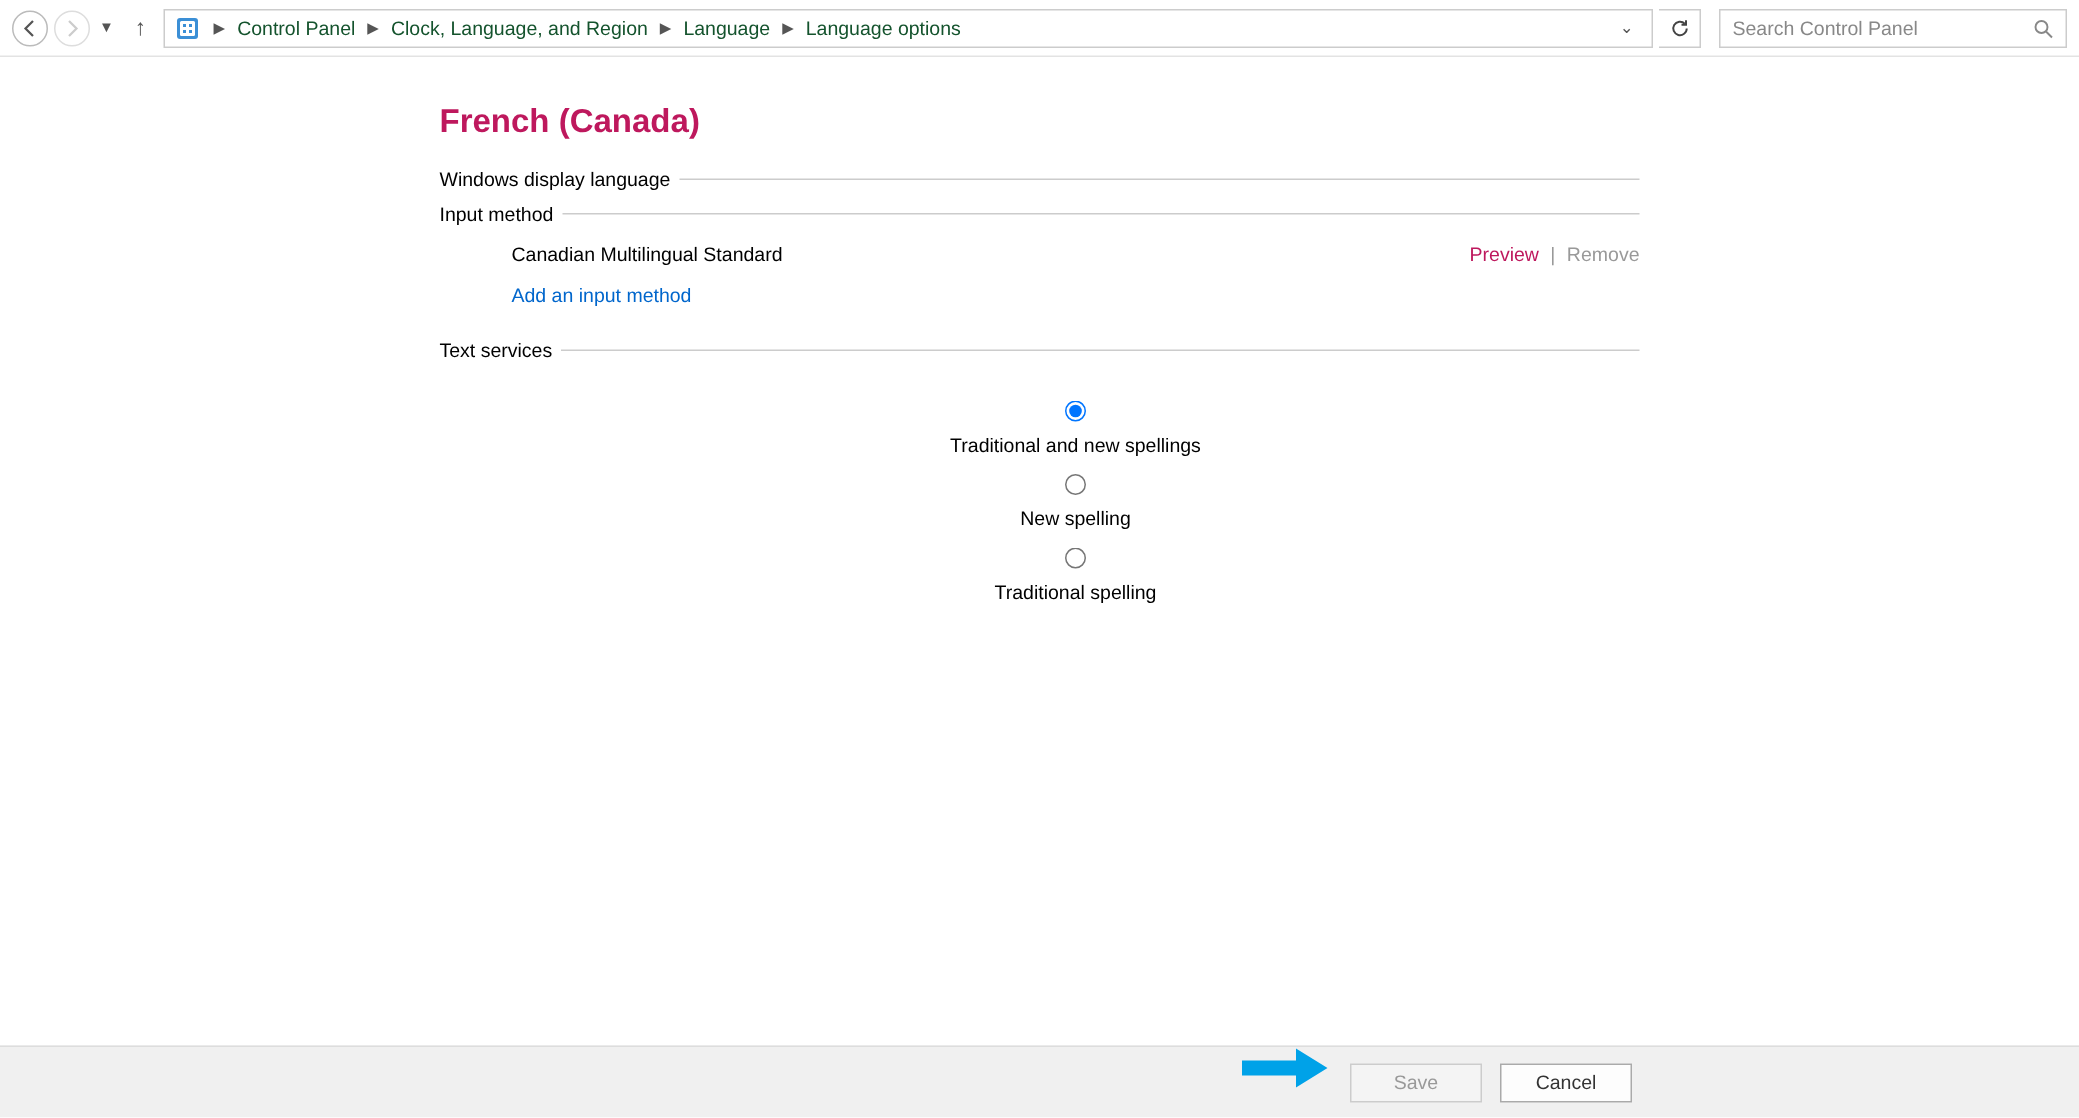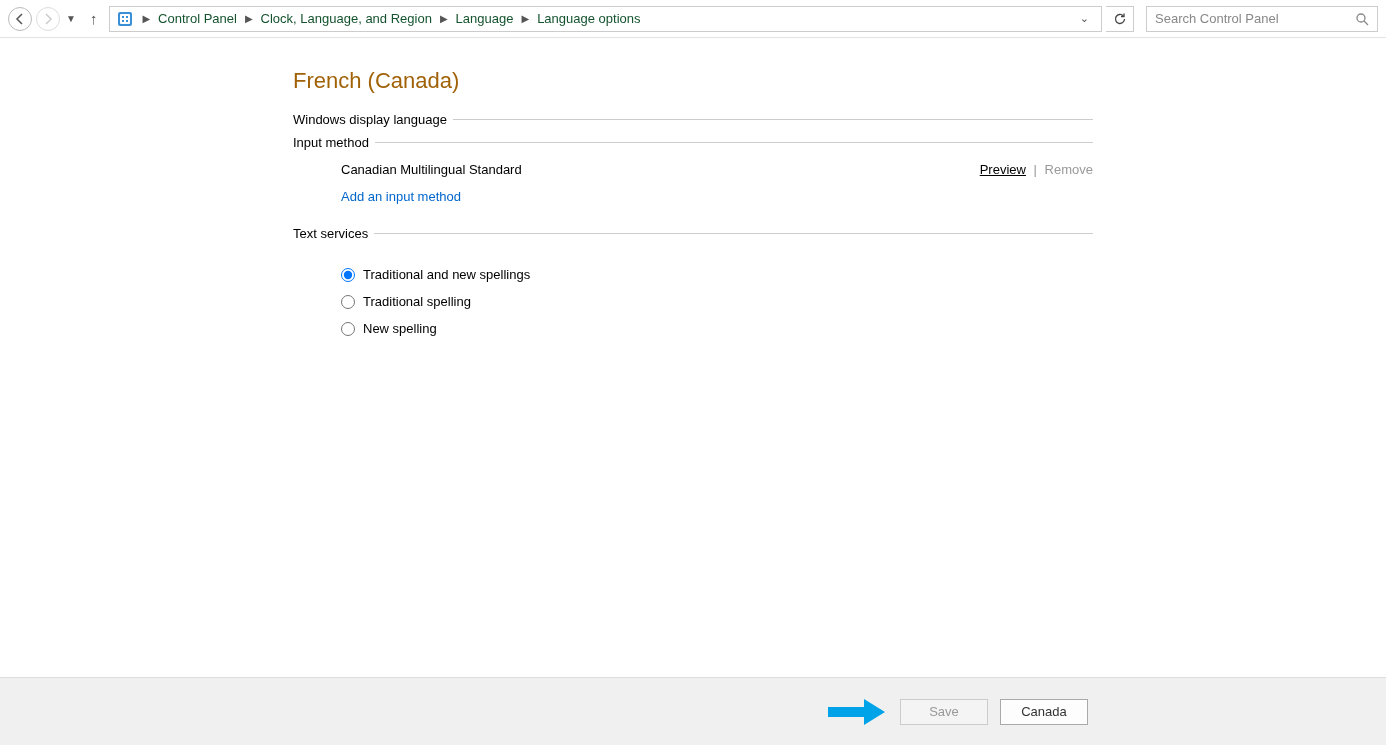--- a/index.html
+++ b/index.html
@@ -79,23 +79,23 @@
       color:#888; font-size:13px;
     }
 
     
     .content {
       padding: 30px 0 0 0;
       margin: 0 auto;
       width: 800px;
     }
     .page-title {
-      color: #a16207;
+      color: #be185d;
       font-size: 22px;
-      font-weight: 400;
+      font-weight: 700;
       margin-bottom: 18px;
     }
     .section-label {
       font-size: 13px;
       color:#000;
       display:flex; align-items:center;
       margin-bottom: 8px;
     }
     .section-label::after {
       content:"";
@@ -116,35 +116,35 @@
       display:inline-block; width:16px; height:16px;
       vertical-align:middle; margin-right:4px;
     }
     .input-row {
       display:flex; align-items:center;
       margin-left: 48px;
       margin-bottom: 12px;
     }
     .input-row .name { flex:1; }
     .actions { color:#999; }
-    .actions .link { color:#000000;text-decoration:underline; }
+    .actions .link { color:#be185d; }
     .actions .sep { margin: 0 4px; color:#999;}
     .add-input { margin-left:48px; margin-bottom:22px; }
     .spell-label { margin-left:48px; margin-bottom:12px; }
     .radio-row {
       display:flex; align-items:center; gap:8px;
-      margin-left: 48px; margin-bottom: 12px;
+      margin-left: 48px; margin-bottom: 12px; flex-direction: column;
     }
     .radio-row input[type=radio]{ width:14px; height:14px; }
 
     
     .bottombar {
       position:absolute;
       left:0; right:0; bottom:0;
-      height: 68px;
+      height: 48px;
       background:#f0f0f0;
       border-top:1px solid #ddd;
       display:flex; align-items:center;
       justify-content:flex-end;
       padding-right: 298px;
       gap: 12px;
     }
     .big-arrow {
       position:absolute;
       left: 828px;
@@ -243,29 +243,29 @@
     <span>Text services</span>
   </div>
   <div style="height:18px"></div>
 
   <label class="radio-row">
     <input type="radio" name="spell" checked="" style="">
     <span>Traditional and new spellings</span>
   </label>
   <label class="radio-row">
     <input type="radio" name="spell" style="">
-    <span>Traditional spelling</span>
+    <span>New spelling</span>
   </label>
   <label class="radio-row">
     <input type="radio" name="spell" style="">
-    <span>New spelling</span>
+    <span>Traditional spelling</span>
   </label>
 </div>
 
 <div class="bottombar">
   <span class="big-arrow">
     <svg width="58" height="28" viewBox="0 0 58 28">
       <polygon points="0,9 36,9 36,1 57,14 36,27 36,19 0,19" fill="#00a2e8"></polygon>
     </svg>
   </span>
   <button class="btn" disabled="">Save</button>
-  <button class="btn">Canada</button>
+  <button class="btn">Cancel</button>
 </div>
 
 </body></html>

